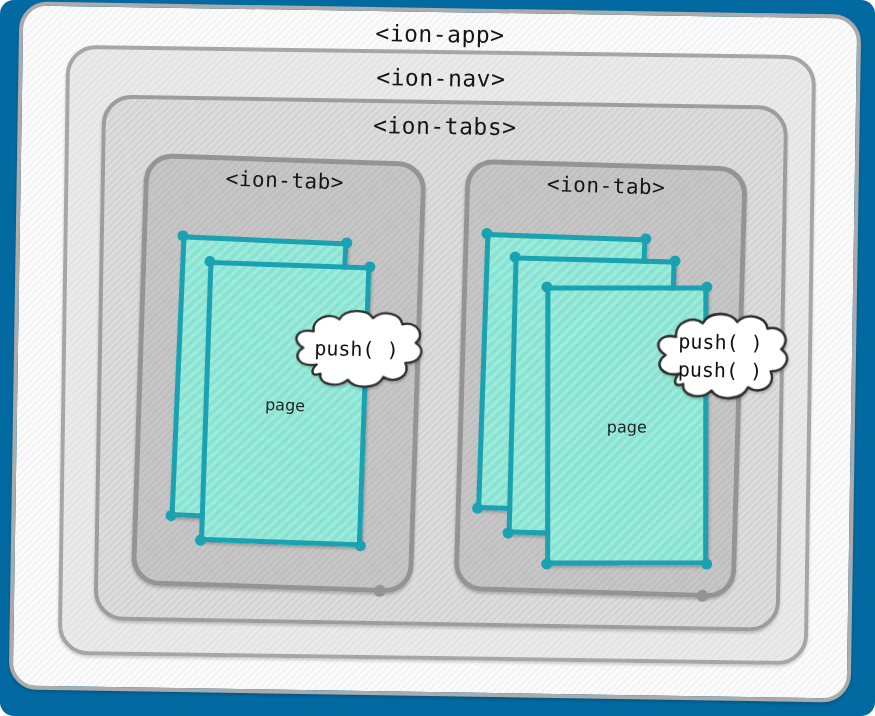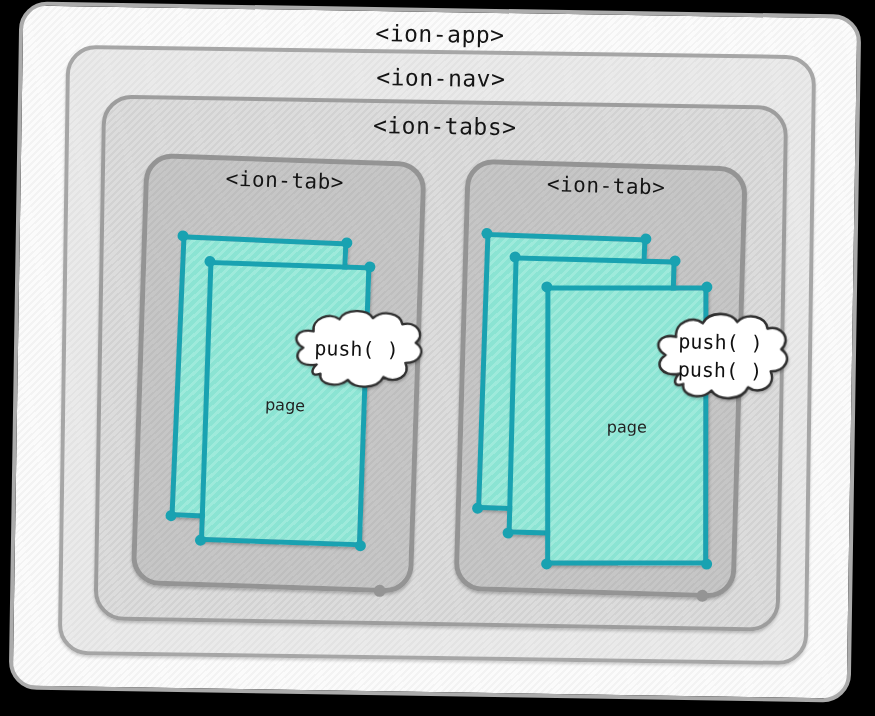--- a/index.html
+++ b/index.html
@@ -1,17 +1,17 @@
 <!DOCTYPE html>
 <html><head>
 <meta charset="utf-8">
 <style>
   html,body{margin:0;padding:0;background:#fff;}
-  .scene{position:relative;width:875px;height:716px;overflow:hidden;background:#000000;
-         font-family:"DejaVu Sans Mono","Liberation Mono",monospace;}
+  .scene{position:relative;width:875px;height:716px;overflow:hidden;background:#0369a1;
+         font-family:"DejaVu Sans Mono","Liberation Mono",monospace;border-radius:14px;}
   .box{position:absolute;box-sizing:border-box;}
   .box-label{position:absolute;left:0;right:0;text-align:center;color:#141414;
              font-family:"DejaVu Sans Mono","Liberation Mono",monospace;letter-spacing:0.5px;}
 
   .app{left:14px;top:8px;width:842px;height:688px;border:4px solid #ababab;border-radius:28px;
        background:repeating-linear-gradient(135deg,#fbfbfb 0 3px,#f3f3f3 3px 5px);
        transform:rotate(0.9deg);box-shadow:0 2px 3px rgba(0,0,0,.18);}
   .app-label{top:9px;font-size:23px;}
 
   .nav{left:44px;top:38px;width:750px;height:610px;border:4px solid #a6a6a6;border-radius:30px;

